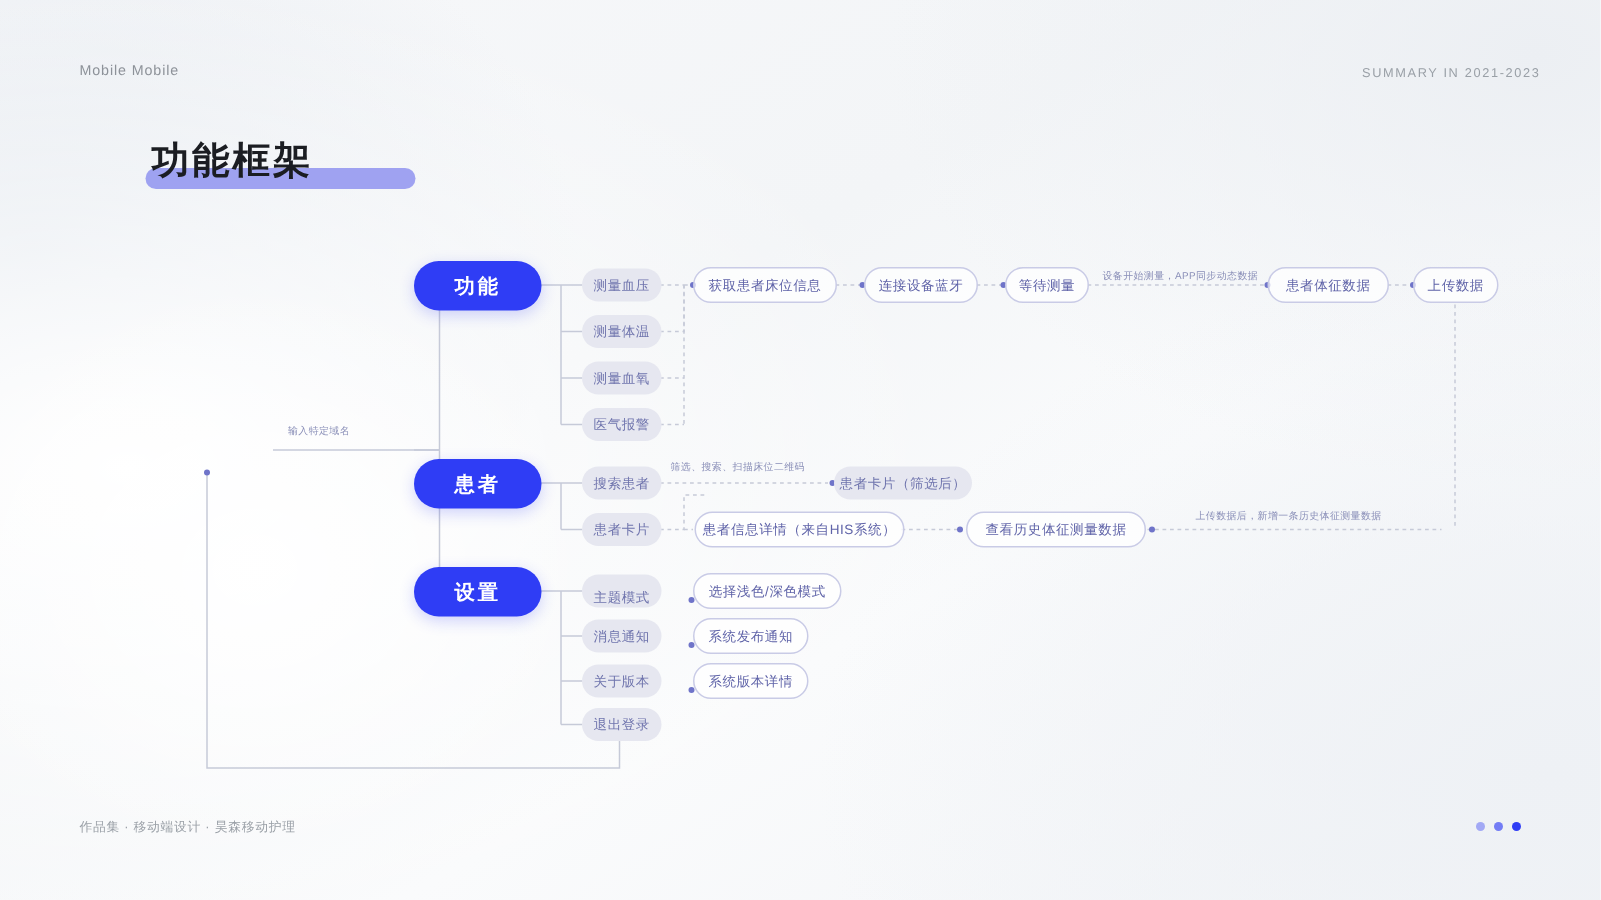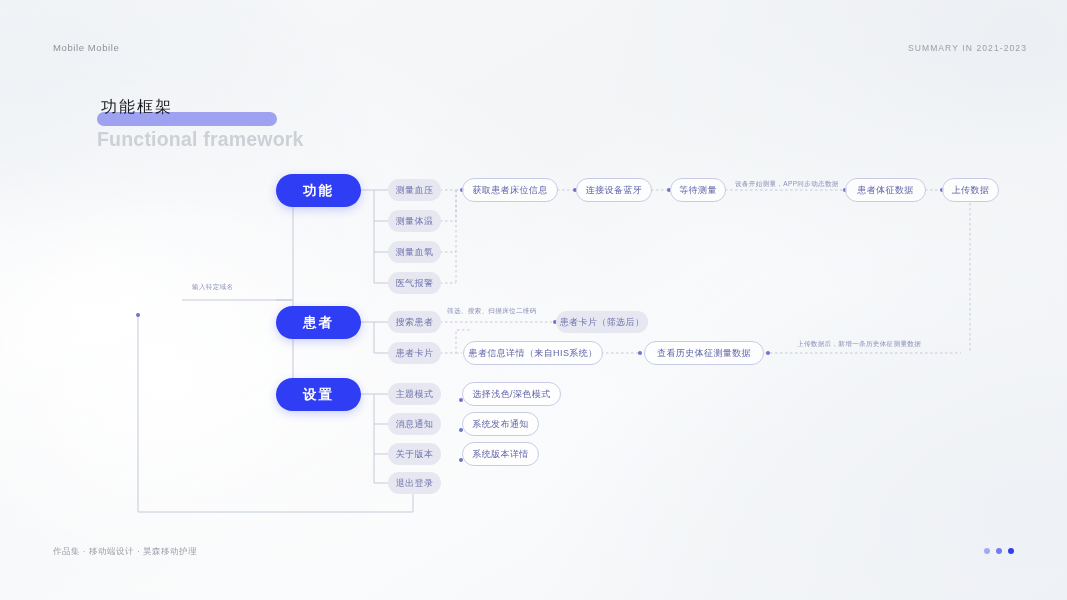--- a/index.html
+++ b/index.html
@@ -22,21 +22,21 @@
     background:radial-gradient(closest-side, rgba(255,255,255,.95), rgba(255,255,255,0) 75%);
     pointer-events:none;
   }
 
   
   .hdr-left{position:absolute;left:53px;top:42px;font-size:9.5px;letter-spacing:.6px;color:#8d9299;}
   .hdr-right{position:absolute;right:40px;top:43px;font-size:8.5px;letter-spacing:1.1px;color:#9aa0a7;}
 
   
   .title-wrap{position:absolute;left:97px;top:92px;}
-  .title-cn{position:relative;display:inline-block;font-size:16px;font-weight:normal;
+  .title-cn{position:relative;display:inline-block;font-size:25px;font-weight:bold;
     color:#1b1d22;letter-spacing:2px;line-height:30px;z-index:2;padding:0 4px;}
   .title-bar{position:absolute;left:0;top:20px;width:180px;height:14px;border-radius:7px;
     background:#8f93f0;opacity:.85;z-index:1;}
   .title-en{margin-top:6px;font-size:19.5px;font-weight:bold;color:#cdd1d6;letter-spacing:.2px;}
 
   
   .footer{position:absolute;left:53px;bottom:42px;font-size:8.5px;color:#9aa0a7;letter-spacing:.5px;}
   .dots{position:absolute;right:53px;bottom:46px;display:flex;gap:6px;align-items:center;}
   .dots i{display:block;width:6px;height:6px;border-radius:50%;background:#2f3df5;}
   .dots i:nth-child(1){opacity:.40;}
@@ -68,21 +68,20 @@
   <div class="bg-sheen"></div>
 
   <div class="hdr-left">Mobile Mobile</div>
   <div class="hdr-right">SUMMARY IN 2021-2023</div>
 
   <div class="title-wrap">
     <div style="position:relative;display:inline-block;">
       <span class="title-bar"></span>
       <span class="title-cn">功能框架</span>
     </div>
-    <div class="title-en">Functional framework</div>
   </div>
 
   <svg class="svg-lines" viewBox="0 0 1067 600">
     <g fill="none" stroke="#c6cad8" stroke-width="1">
 
       <path d="M182,300 H293"></path>
       <path d="M293,190 V394"></path>
       <path d="M293,190 H276"></path>
       <path d="M293,300 H276"></path>
       <path d="M293,394 H276"></path>
@@ -202,21 +201,21 @@
     <span>查看历史体征测量数据</span>
   </div>
   <div class="node n-outline" style="left:463px;top:341px;width:140px;height:24px;">
     <span>患者信息详情（来自HIS系统）</span>
   </div>
   <div class="edge-label" style="left:797px;top:340px;">上传数据后，新增一条历史体征测量数据</div>
 
   <div class="node n-primary" style="left:276px;top:378px;width:85px;height:33px;">
     <span>设置</span>
   </div>
-  <div class="node n-grey" style="left:388px;top:383px;width:53px;height:22px;">
+  <div class="node n-grey" style="left:388px;top:383px;width:53px;height:22px;align-items:flex-end;">
     <span>主题模式</span>
   </div>
   <div class="node n-grey" style="left:388px;top:413px;width:53px;height:22px;">
     <span>消息通知</span>
   </div>
   <div class="node n-grey" style="left:388px;top:443px;width:53px;height:22px;">
     <span>关于版本</span>
   </div>
   <div class="node n-grey" style="left:388px;top:472px;width:53px;height:22px;">
     <span>退出登录</span>

